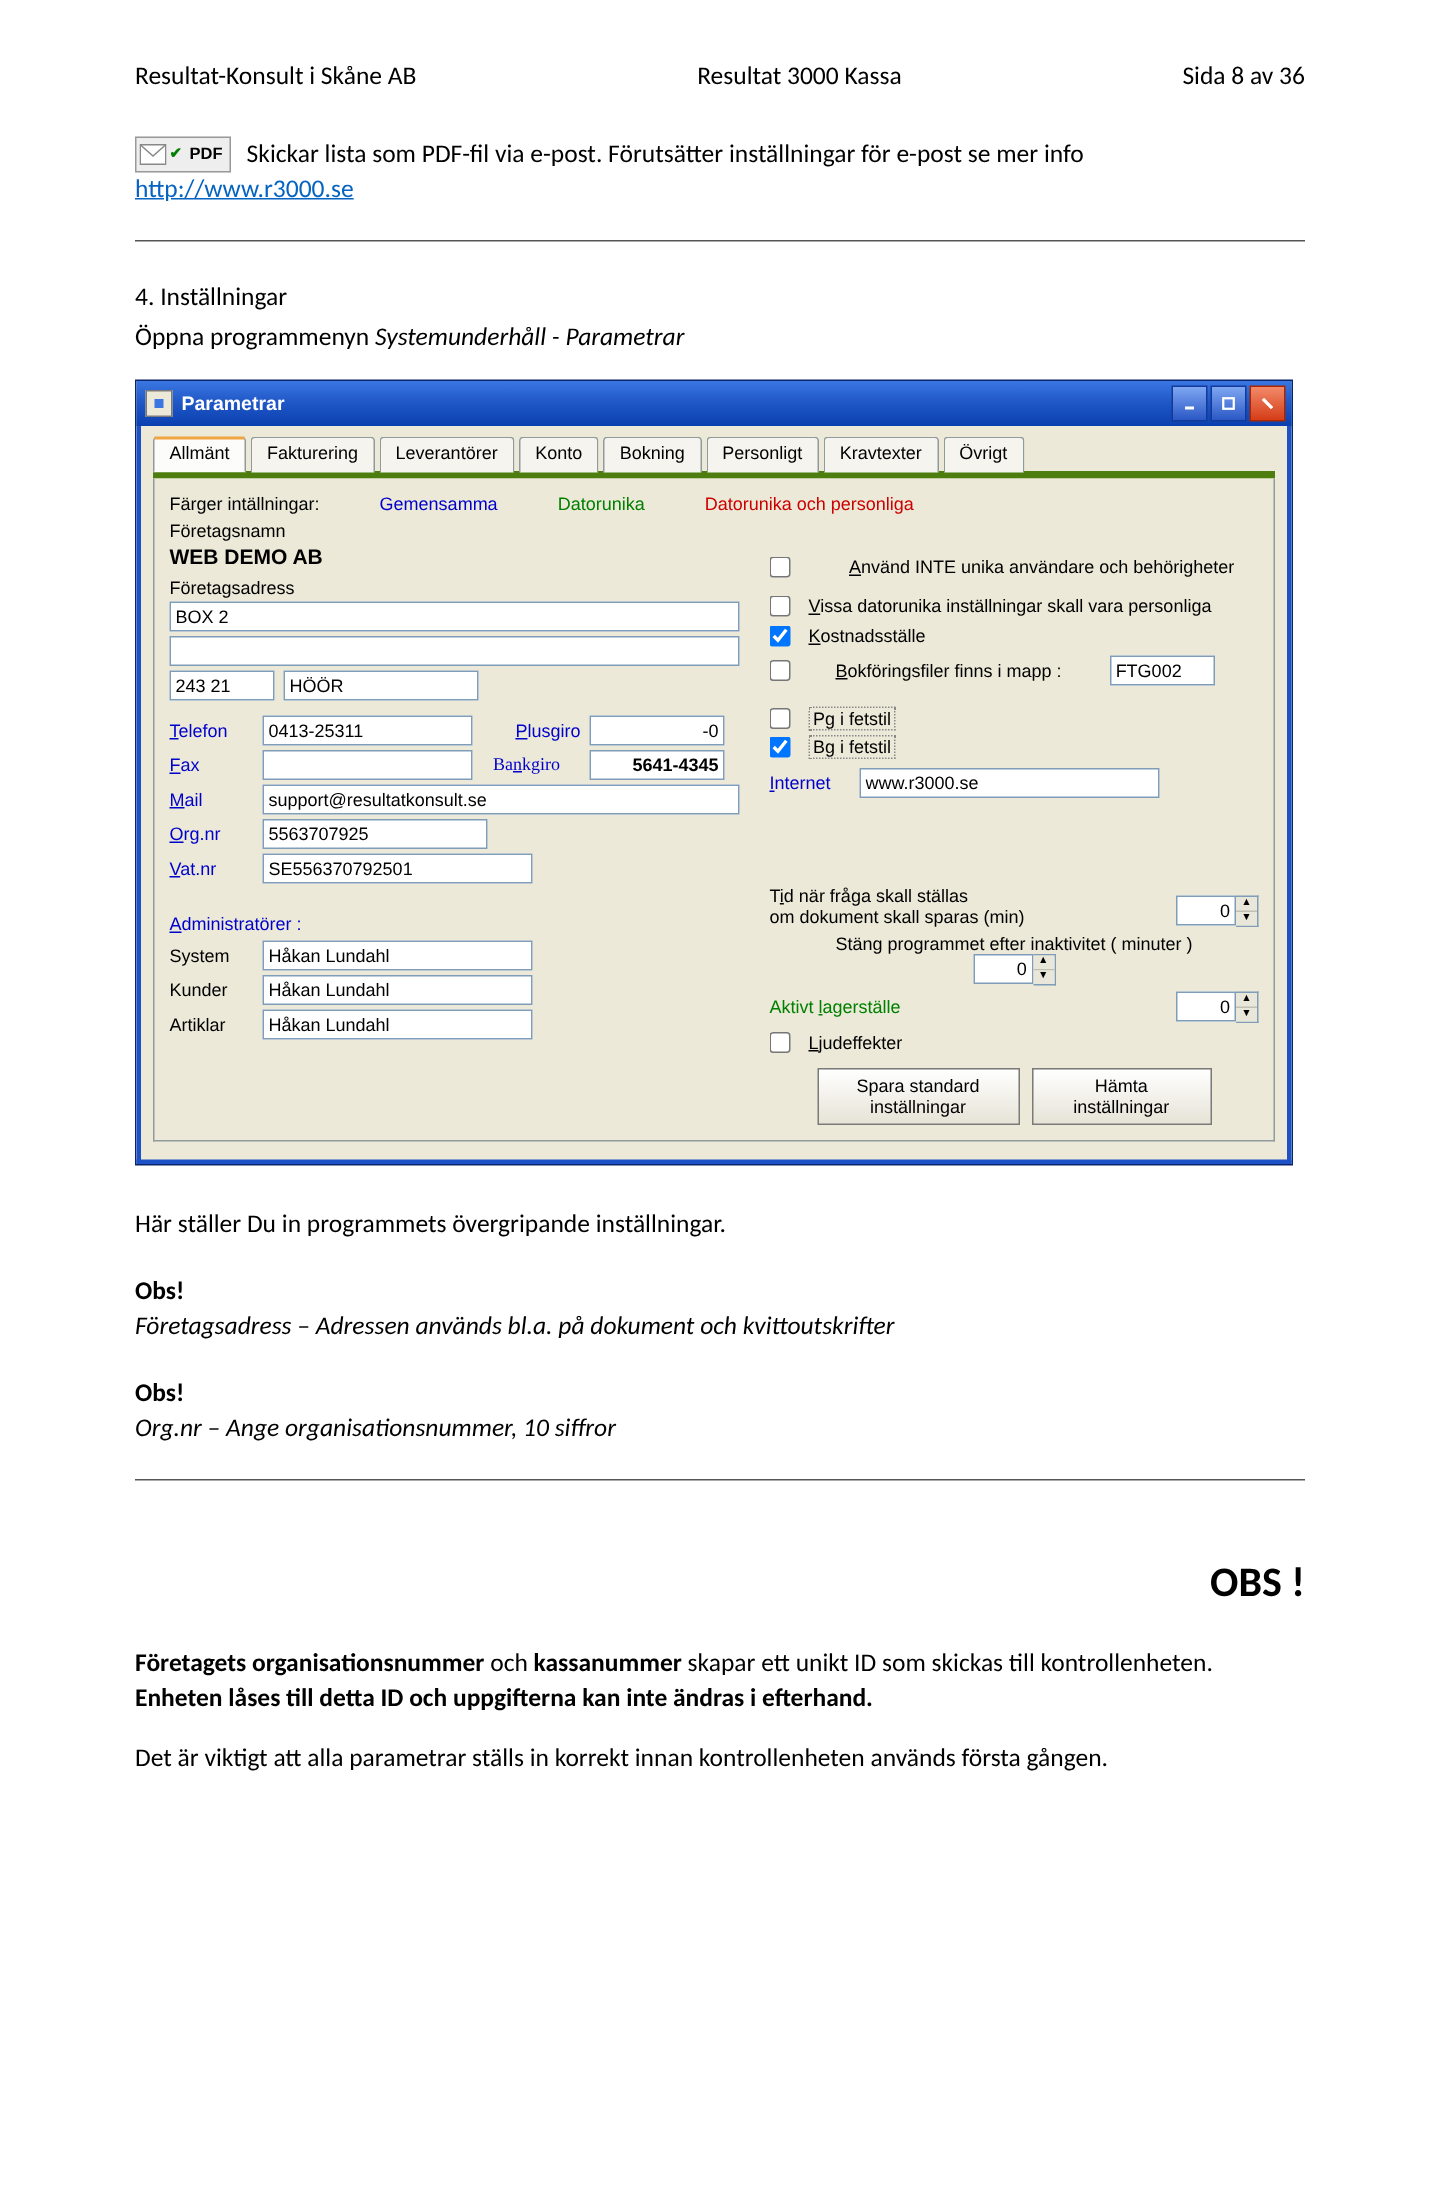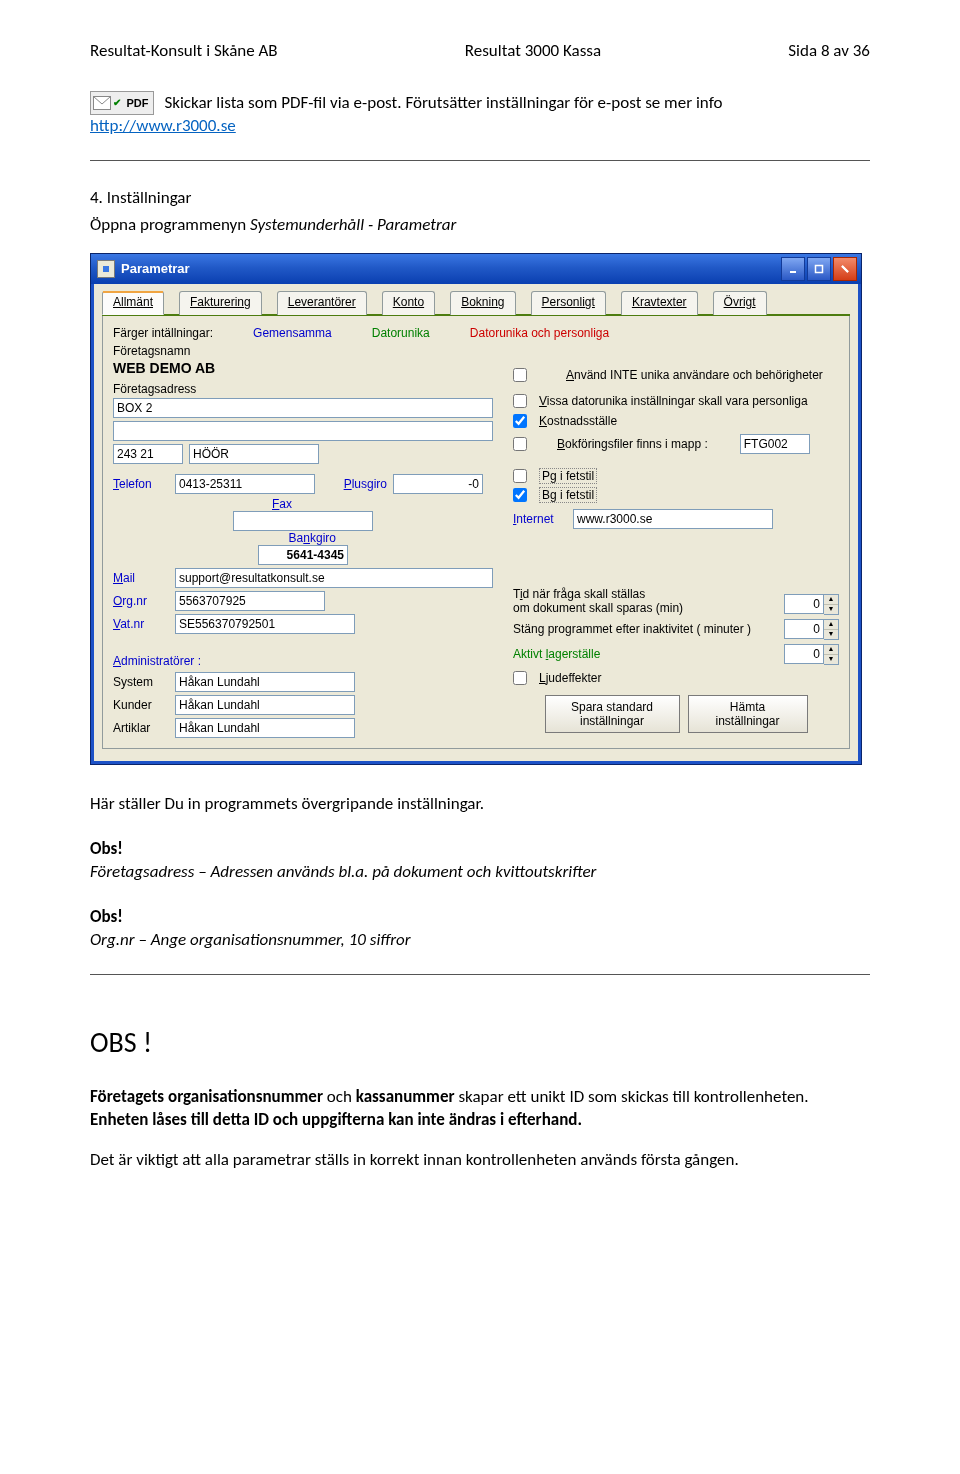--- a/index.html
+++ b/index.html
@@ -39,21 +39,21 @@
     font-weight: bold;
     padding: 0 3px;
   }
   .link { color: #0563c1; text-decoration: underline; cursor: pointer; }
   .body-text { font-size: 17px; line-height: 1.35; }
   hr.rule { border: none; border-top: 1px solid #555; margin: 22px 0 26px 0; }
   .h-num { font-size: 17px; margin: 0 0 6px 0; }
   .p2 { font-size: 17px; margin: 0 0 14px 0; }
   .obs { font-size: 17px; font-weight: bold; margin: 22px 0 2px 0; }
   .ital { font-style: italic; }
-  .big-obs { font-size: 28px; font-weight: normal; margin: 50px 0 26px 0; }
+  .big-obs { font-size: 28px; font-weight: bold; margin: 50px 0 26px 0; text-align: right; }
 
   
   .win {
     width: 770px;
     border: 1px solid #0a246a;
     font-family: Tahoma, Arial, sans-serif;
     font-size: 13px;
     box-shadow: 0 0 0 1px #6b8fd6 inset;
     margin-top: 4px;
   }
@@ -85,24 +85,23 @@
     border-color: #a92600;
   }
   .client {
     background: #ece9d8;
     border: 3px solid #1d52c7;
     border-top: none;
     padding: 6px 8px 12px 8px;
   }
   .tabs {
     display: flex;
-    gap: 14px;
-    border-bottom: 2px solid #4d7c0f;
+    gap: 2px;
+    border-bottom: 5px solid #4d7c0f;
     height: 24px;
-    text-decoration: underline;
   }
   .tab {
     padding: 3px 10px 0 10px;
     border: 1px solid #919b9c;
     border-bottom: none;
     border-top-left-radius: 3px;
     border-top-right-radius: 3px;
     background: #f5f4ee;
     font-size: 12px;
     margin-right: 1px;
@@ -270,24 +269,24 @@
               <input class="txt" style="width: 70px;" value="243 21">
               <input class="txt" style="width: 130px;" value="HÖÖR">
             </div>
 
             <div class="row" style="margin-top:10px;">
               <span class="lbl blue col-left"><span class="lbl-u">T</span>elefon</span>
               <input class="txt" style="width: 140px;" value="0413-25311">
               <span class="lbl blue col-left2" style="text-align:right;padding-right:6px;"><span class="lbl-u">P</span>lusgiro</span>
               <input class="txt" style="width: 90px; text-align: right;" value="-0">
             </div>
-            <div class="row" style="margin-top:3px;flex-direction:column;">
+            <div class="row" style="margin-top:3px;">
               <span class="lbl blue col-left"><span class="lbl-u">F</span>ax</span>
               <input class="txt" style="width: 140px;" value="">
-              <span class="lbl blue col-left2" style="text-align:right;padding-right:6px;">Ba<span class="lbl-u">n</span>kgiro</span>
+              <span class="lbl blue col-left2" style="text-align:center;padding-right:6px;font-family:Liberation Serif, serif;">Ba<span class="lbl-u">n</span>kgiro</span>
               <input class="txt bold" style="width: 90px; text-align: right;" value="5641-4345">
             </div>
             <div class="row" style="margin-top:3px;">
               <span class="lbl blue col-left"><span class="lbl-u">M</span>ail</span>
               <input class="txt" style="flex: 1 1 0%;" value="support@resultatkonsult.se">
             </div>
             <div class="row" style="margin-top:3px;">
               <span class="lbl blue col-left"><span class="lbl-u">O</span>rg.nr</span>
               <input class="txt" style="width: 150px;" value="5563707925">
             </div>
@@ -353,21 +352,21 @@
                   <div class="lbl">om dokument skall sparas (min)</div>
                 </div>
                 <div class="spin">
                   <input class="txt" value="0" style="">
                   <div class="spin-btns">
                       <div>▲</div>
                       <div>▼</div>
                     </div>
                 </div>
               </div>
-              <div class="row" style="justify-content:space-between;margin-top:4px;">
+              <div class="row" style="justify-content:space-between;margin-top:4px;flex-direction:column;">
                 <span class="lbl">Stäng programmet efter inaktivitet ( minuter )</span>
                 <div class="spin">
                   <input class="txt" value="0" style="">
                   <div class="spin-btns">
                       <div>▲</div>
                       <div>▼</div>
                     </div>
                 </div>
               </div>
               <div class="row" style="justify-content:space-between;margin-top:4px;">

